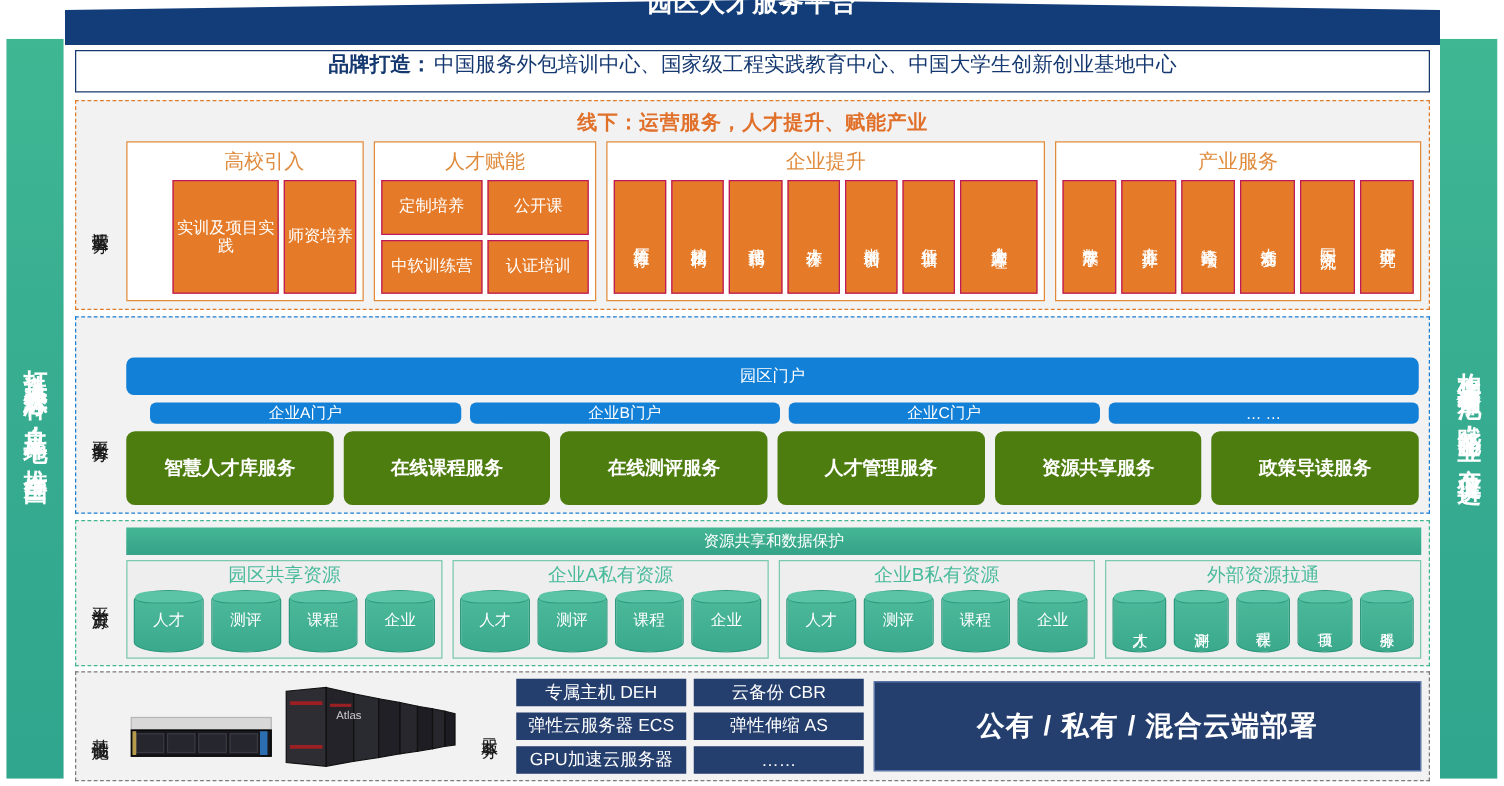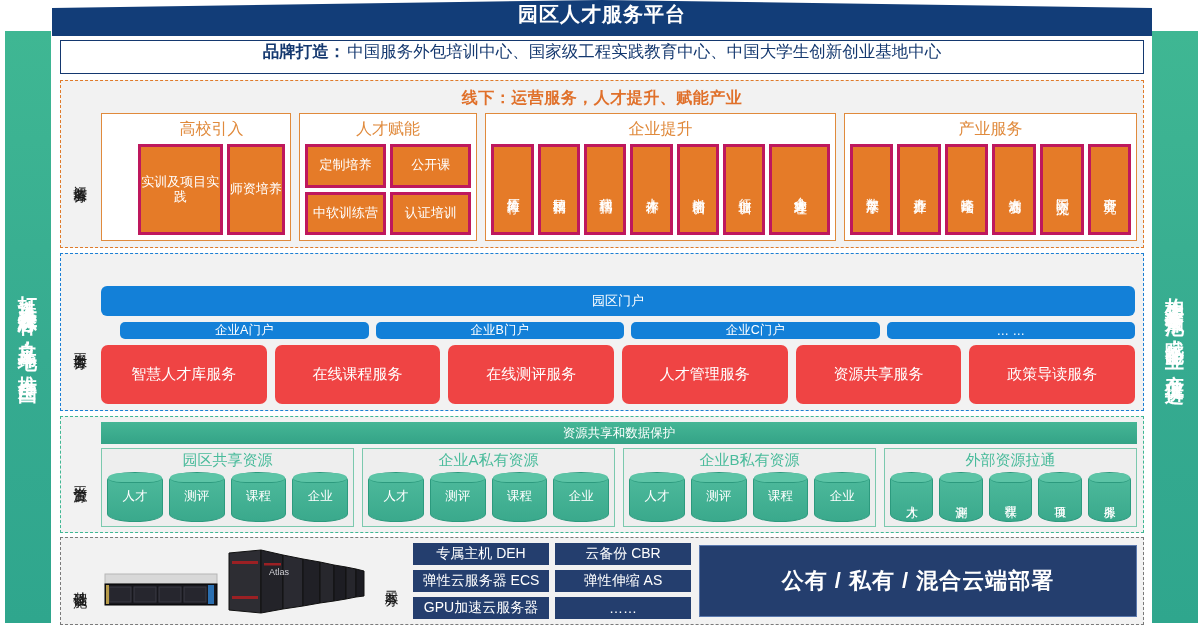--- a/index.html
+++ b/index.html
@@ -31,21 +31,21 @@
     position: absolute; left: 52px; top: 0px; width: 1100px; height: 36px;
   }
   .roof-shape {
     position:absolute; inset:0;
     background: #123d78;
     clip-path: polygon(0% 22%, 50% 0%, 100% 22%, 100% 100%, 0% 100%);
   }
   .roof-title {
     position: absolute; inset: 0;
     display: flex; align-items: flex-end; justify-content: center;
-    padding-bottom: 8px;
+    padding-bottom: 20px;
     color: #ffffff; font-size: 20px; font-weight: bold; letter-spacing: 1px;
   }
 
   
   .brand-bar {
     position: absolute; left: 60px; top: 40px; width: 1084px; height: 34px;
     background: #ffffff; border: 1.5px solid #14386f;
     display: flex; align-items: flex-start; justify-content: center;
     font-size: 16.5px; color: #14386f; white-space: nowrap;
   }
@@ -79,21 +79,21 @@
   }
   .off-group {
     background: #ffffff; border: 1.5px solid #e08a3c;
     display: flex; flex-direction: column; padding: 3px 5px 5px 5px;
   }
   .off-group > .gtitle {
     text-align: center; color: #e08a3c; font-size: 16px; padding: 2px 0 4px;
   }
   .off-cells { flex: 1; display: flex; gap: 4px; }
   .off-cell {
-    background: #e57b28; color: #ffffff; border: 3px solid #be185d;
+    background: #e57b28; color: #ffffff; border: 1px solid #be185d;
     display: flex; align-items: center; justify-content: center;
     text-align: center; font-size: 13px; line-height: 1.12; flex: 1;
   }
   .off-cell.vert {
     writing-mode: vertical-rl; text-orientation: upright; letter-spacing: 1px;
     font-size: 13px; padding: 2px 0;
   }
   .col2 { display: flex; flex-direction: column; gap: 4px; flex: 1; }
   .col2 .row { display: flex; gap: 4px; flex: 1; }
 
@@ -112,23 +112,23 @@
     height: 30px; background: #1380d8; border-radius: 6px; color:#fff;
     display:flex; align-items:center; justify-content:center; font-size:13px;
   }
   .portal-row { height: 17px; display:flex; gap: 7px; padding-left: 19px; }
   .portal-row > div {
     flex: 1; background: #1380d8; border-radius: 5px; color: #fff;
     display:flex; align-items:center; justify-content:center; font-size: 12.5px;
   }
   .svc-row { flex: 1; display: flex; gap: 8px; }
   .svc-row > div {
-    flex: 1; background: #ef4444; border-radius: 7px; color: #fff;
+    flex: 1; background: #4d7c0f; border-radius: 7px; color: #fff;
     display:flex; align-items:center; justify-content:center;
-    font-size: 15px; font-weight: normal;
+    font-size: 15px; font-weight: bold;
   }
 
   
   #resources {
     left: 60px; top: 416px; width: 1084px; height: 117px;
     border: 1.5px dashed #3fb793;
   }
   #resources .vlabel { left: 2px; top: 12px; width: 34px; height: 95px; }
   .res-wrap {
     position: absolute; left: 40px; top: 5px; right: 6px; bottom: 5px;

